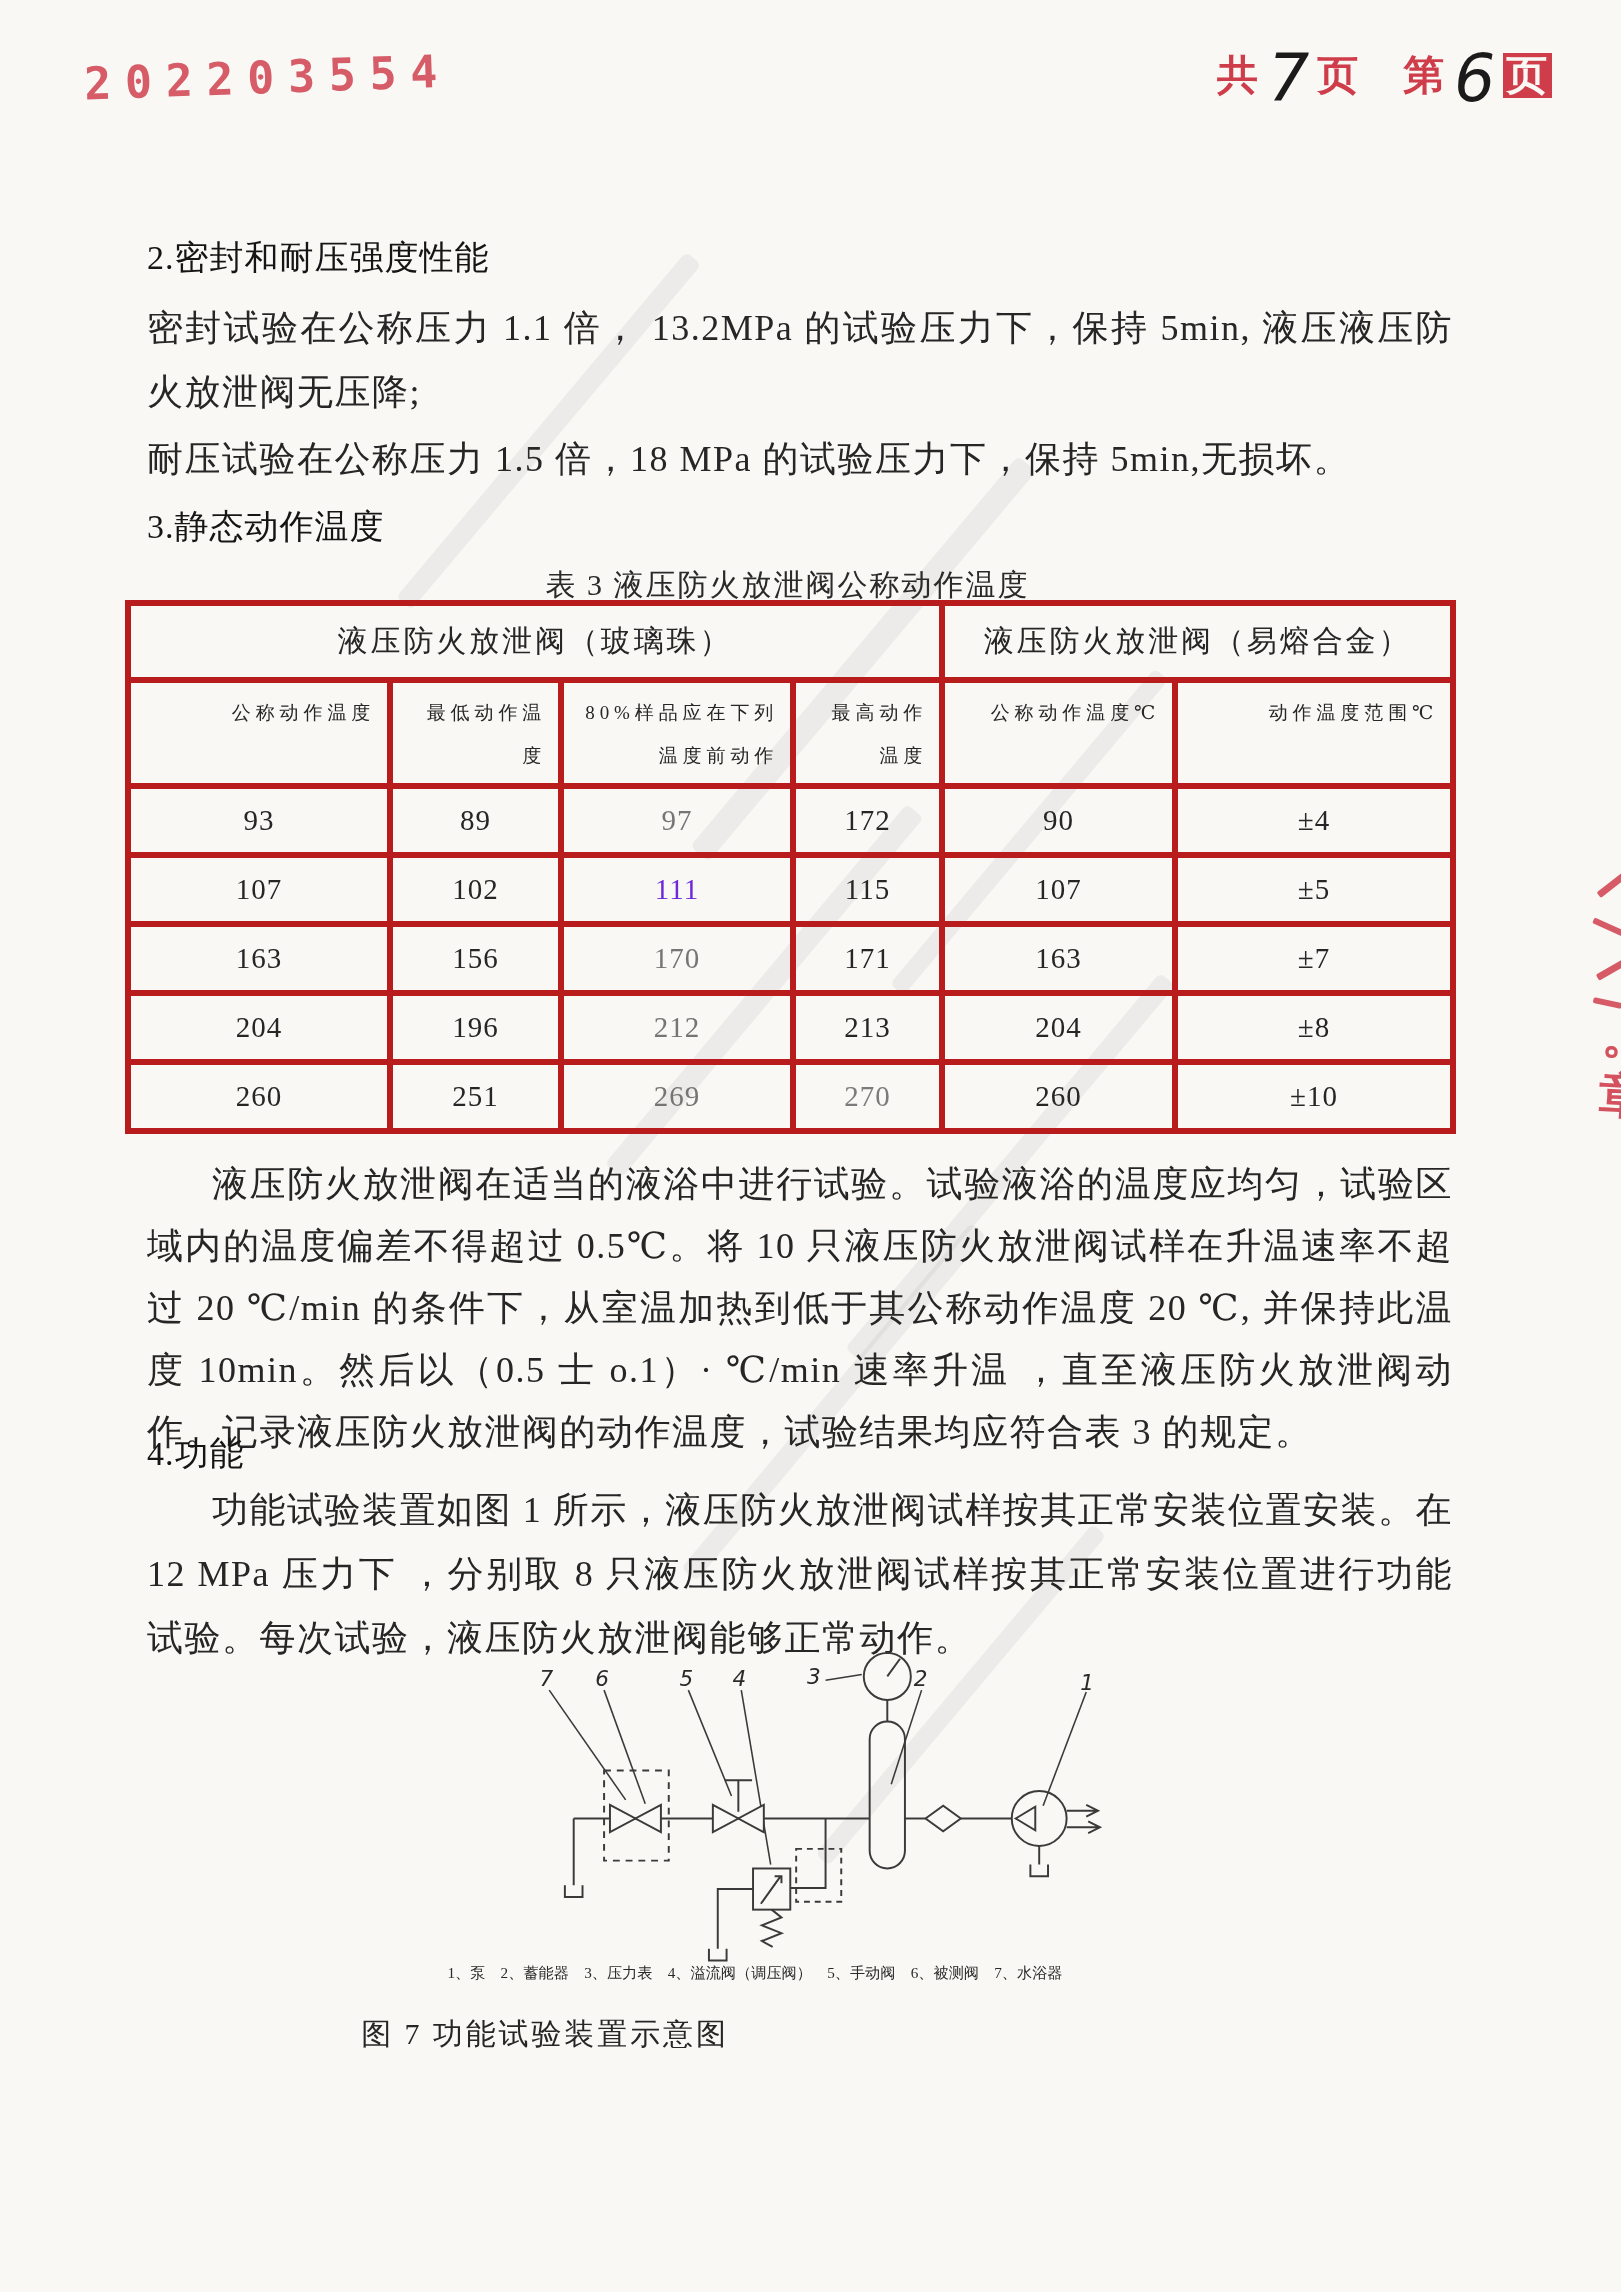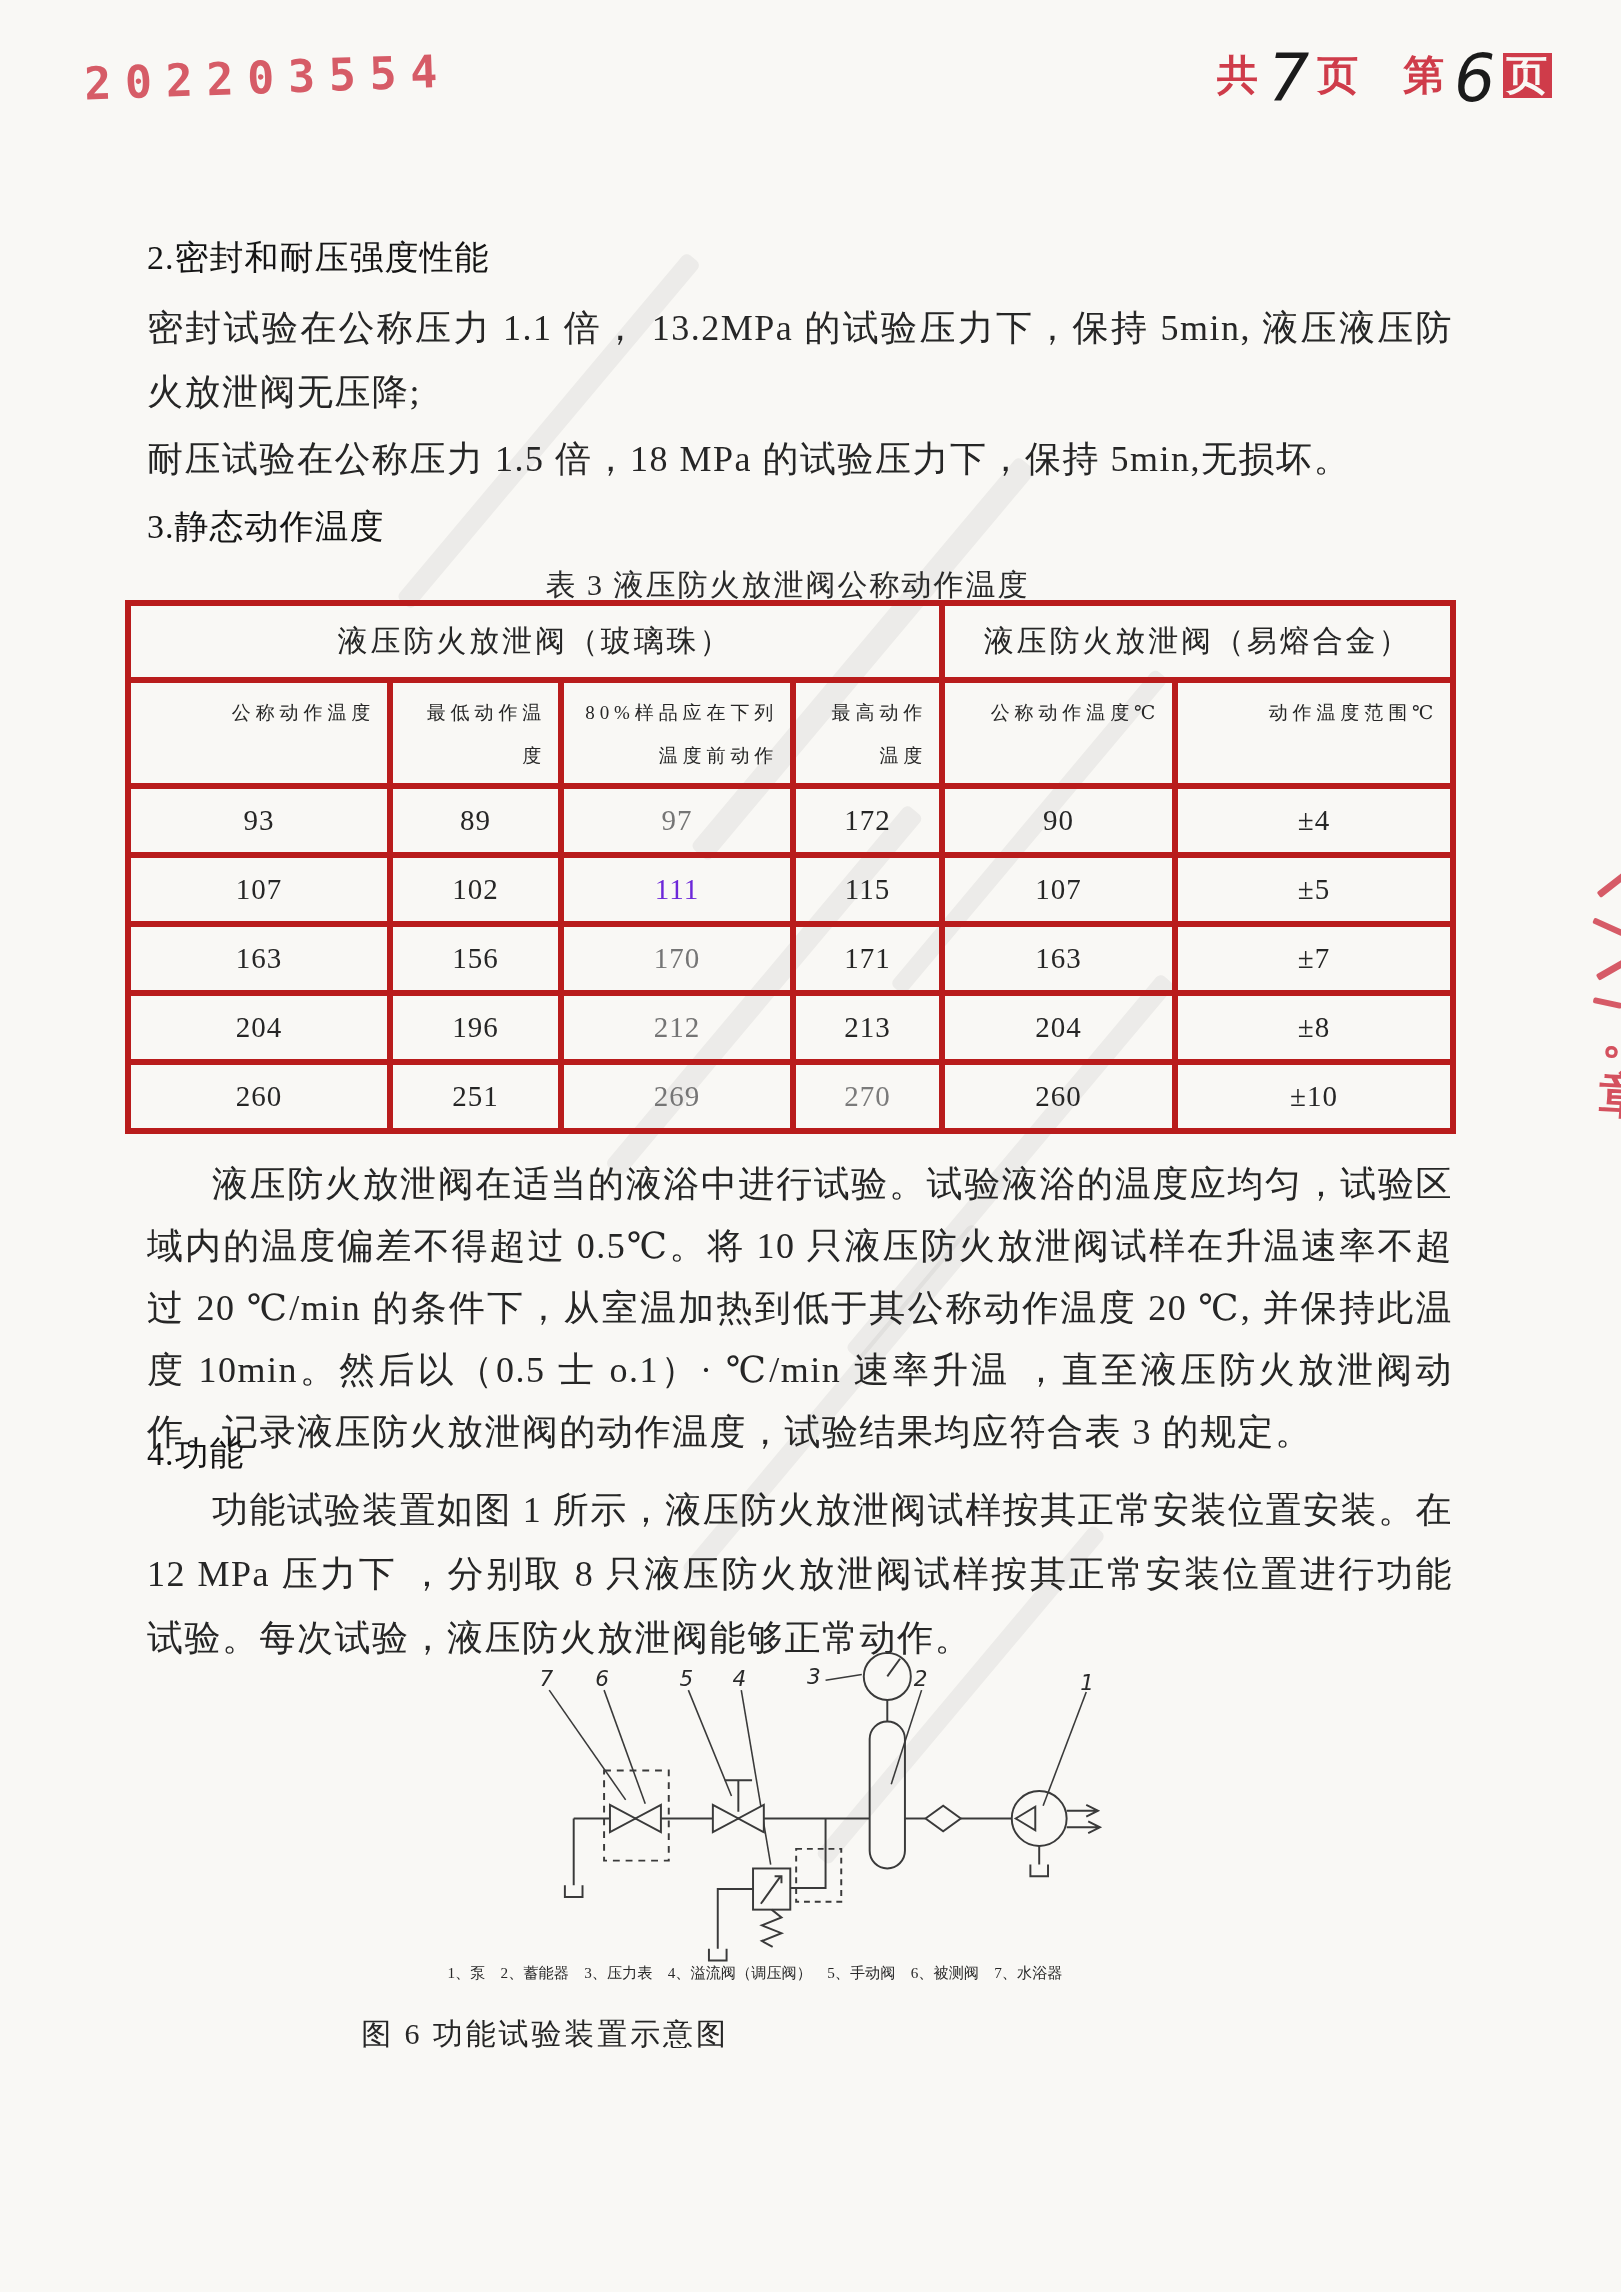--- a/index.html
+++ b/index.html
@@ -218,21 +218,21 @@
         <text x="387" y="40">4</text>
         <text x="463" y="38">3</text>
         <text x="572" y="40">2</text>
         <text x="742" y="44">1</text>
       </g>
 
       <text x="410" y="338" text-anchor="middle" font-size="15.5" fill="#2a2a2a" font-family="Liberation Serif, DejaVu Serif, serif">1、泵　2、蓄能器　3、压力表　4、溢流阀（调压阀）　5、手动阀　6、被测阀　7、水浴器</text>
     </svg>
   </div>
 
-  <div class="fig-caption">图 6 功能试验装置示意图</div>
+  <div class="fig-caption">图 7 功能试验装置示意图</div>
 
   <div class="edge-stamp">
     <div class="edge-mark em1"></div>
     <div class="edge-mark em2"></div>
     <div class="edge-mark em3"></div>
     <div class="edge-mark em4"></div>
     <div class="txt">章。</div>
   </div>
 
 </div>

